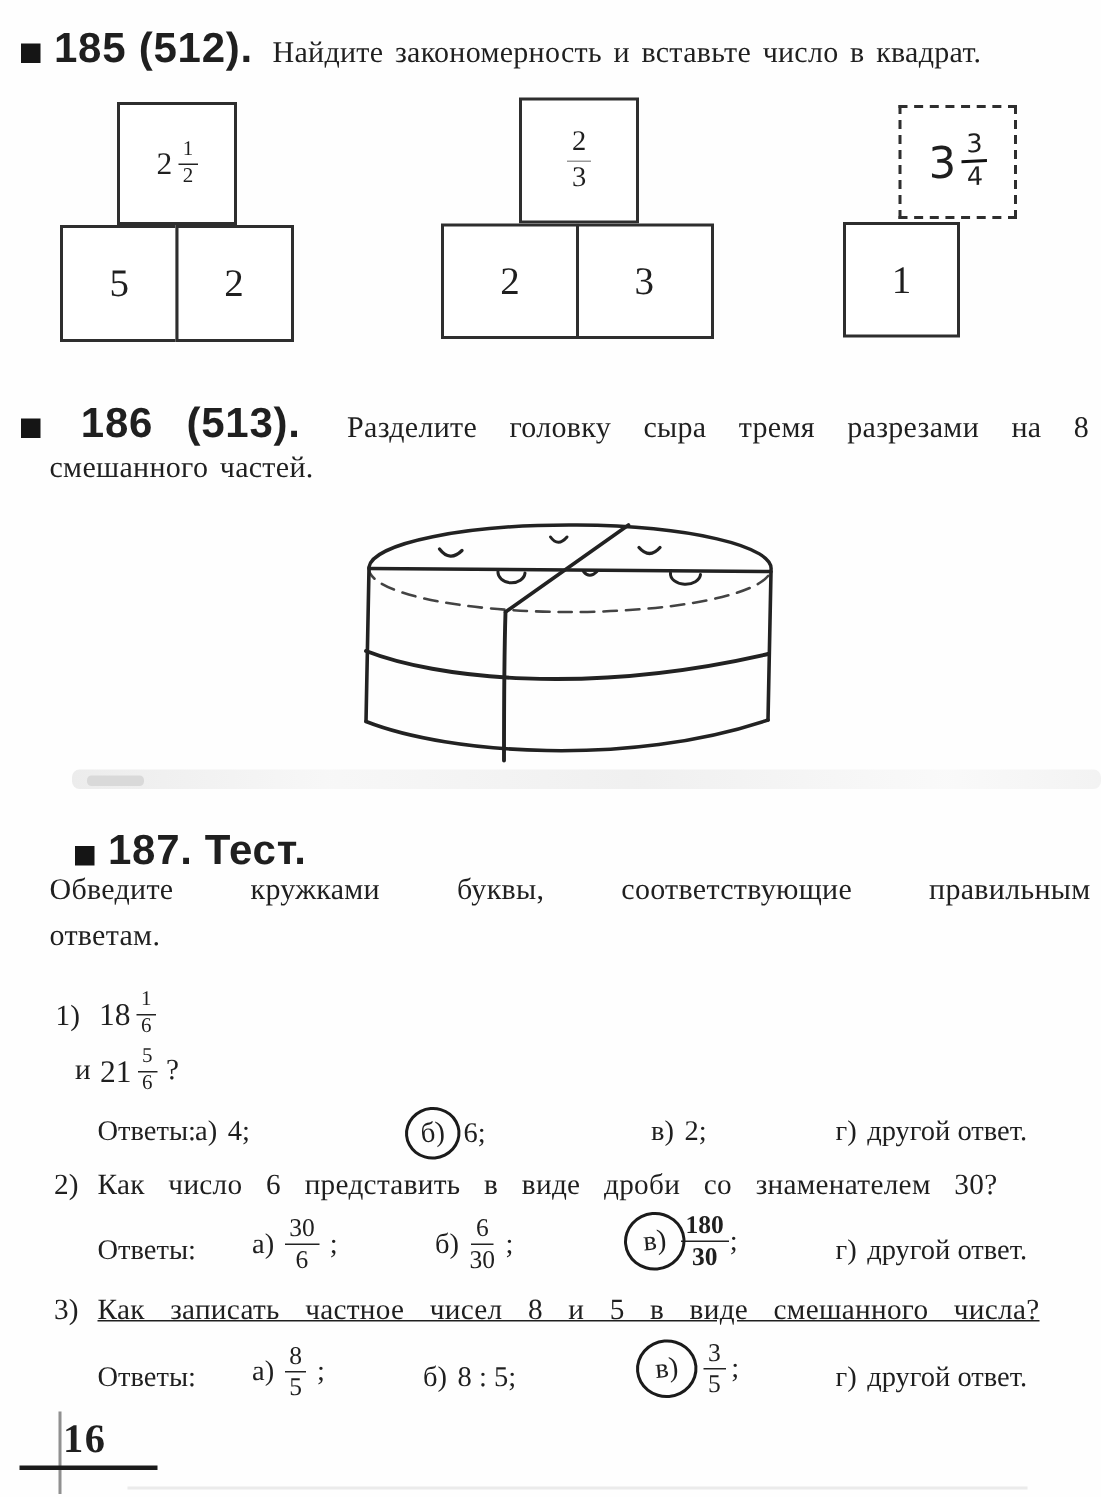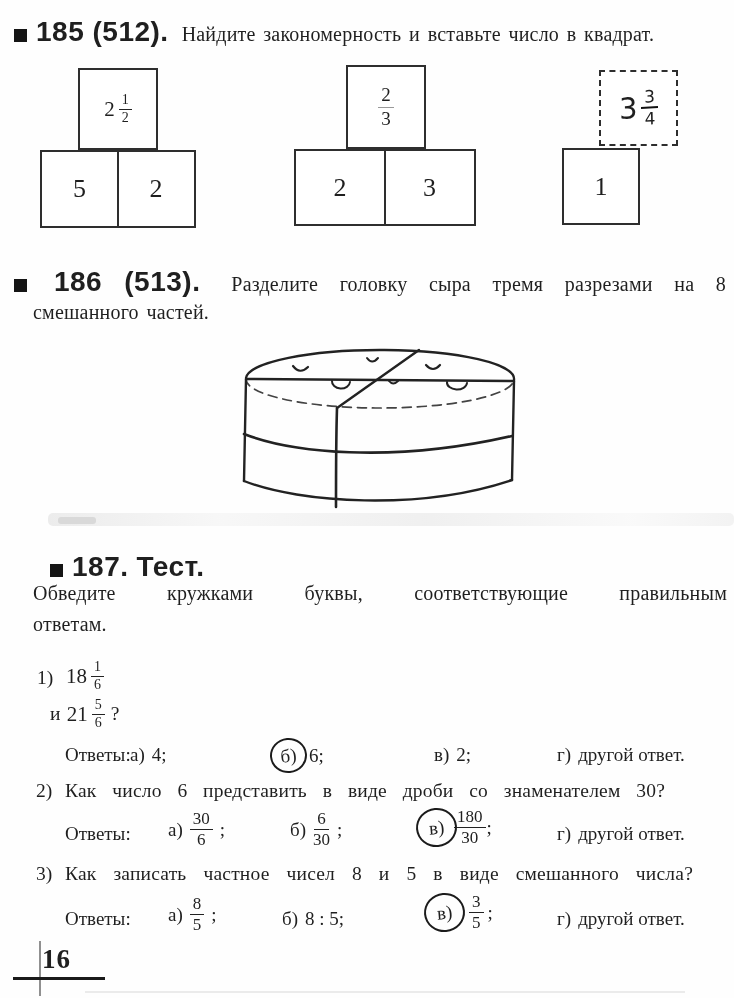--- a/index.html
+++ b/index.html
@@ -199,34 +199,34 @@
     <span class="frac afrac">
       <span class="fnum">6</span>
       <span class="fden">30</span>
     </span>
     <span>;</span>
   </div>
   <div class="opt" style="left:416px;top:0;gap:1px;">
     <span class="circle big">
         <span>в)</span>
       </span>
-    <span class="frac afrac" style="font-weight:400;margin-left:-4px;justify-content:center;">
+    <span class="frac afrac" style="font-weight:700;margin-left:-4px;justify-content:center;">
       <span class="fnum">180</span>
       <span class="fden">30</span>
     </span>
     <span>;</span>
   </div>
   <div class="opt" style="left:557px;top:15px;">
     <span>г)</span>
     <span>другой ответ.</span>
   </div>
 </div>
 
 <div class="abs qnum" style="left:36px;top:863px;">3)</div>
-<div class="abs qtext jline" style="left:65px;top:863px;width:628px;">Как записать частное чисел 8 и 5 в виде смешанного числа?</div>
+<div class="abs qtext jline" style="left:65px;top:863px;width:628px;text-decoration:underline;">Как записать частное чисел 8 и 5 в виде смешанного числа?</div>
 
 <div class="arow" style="top:891px;height:54px;">
   <span style="left:65px;top:17px;">Ответы:</span>
   <div class="opt" style="left:168px;top:4px;">
     <span>а)</span>
     <span class="frac afrac">
       <span class="fnum">8</span>
       <span class="fden">5</span>
     </span>
     <span>;</span>

